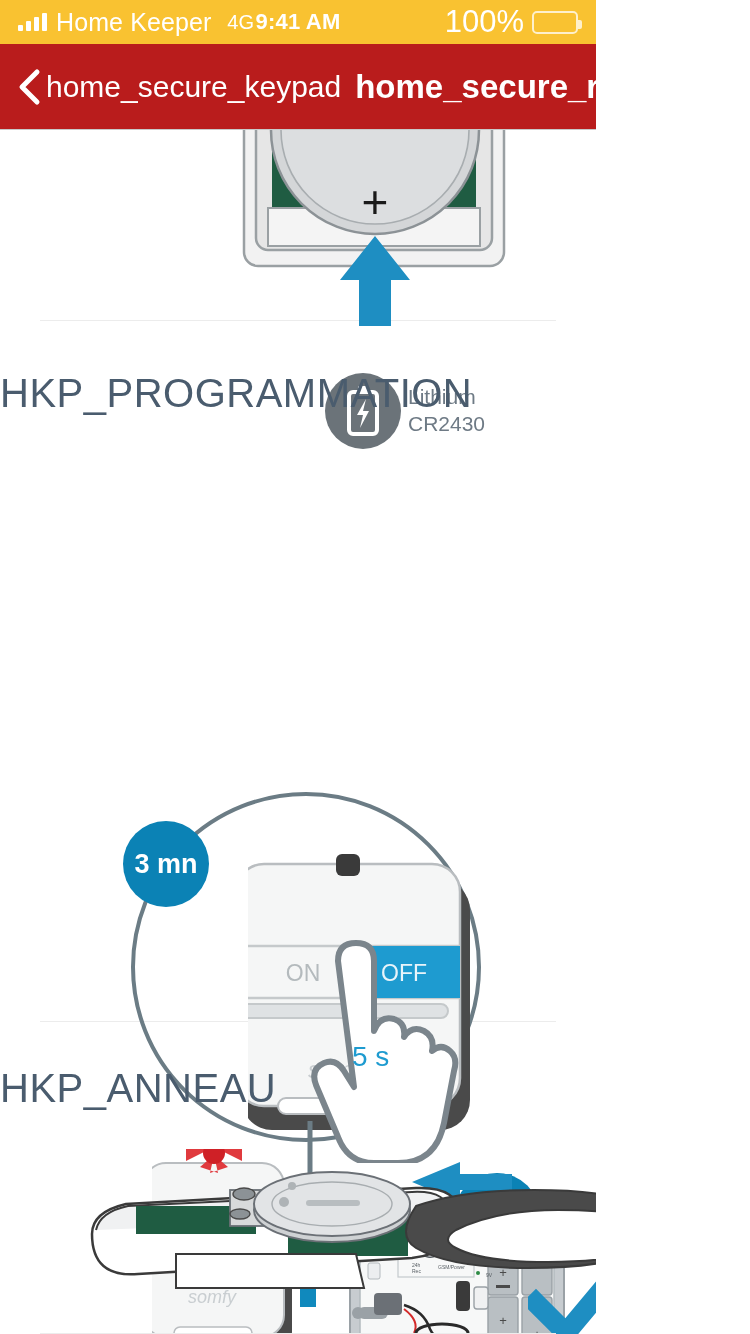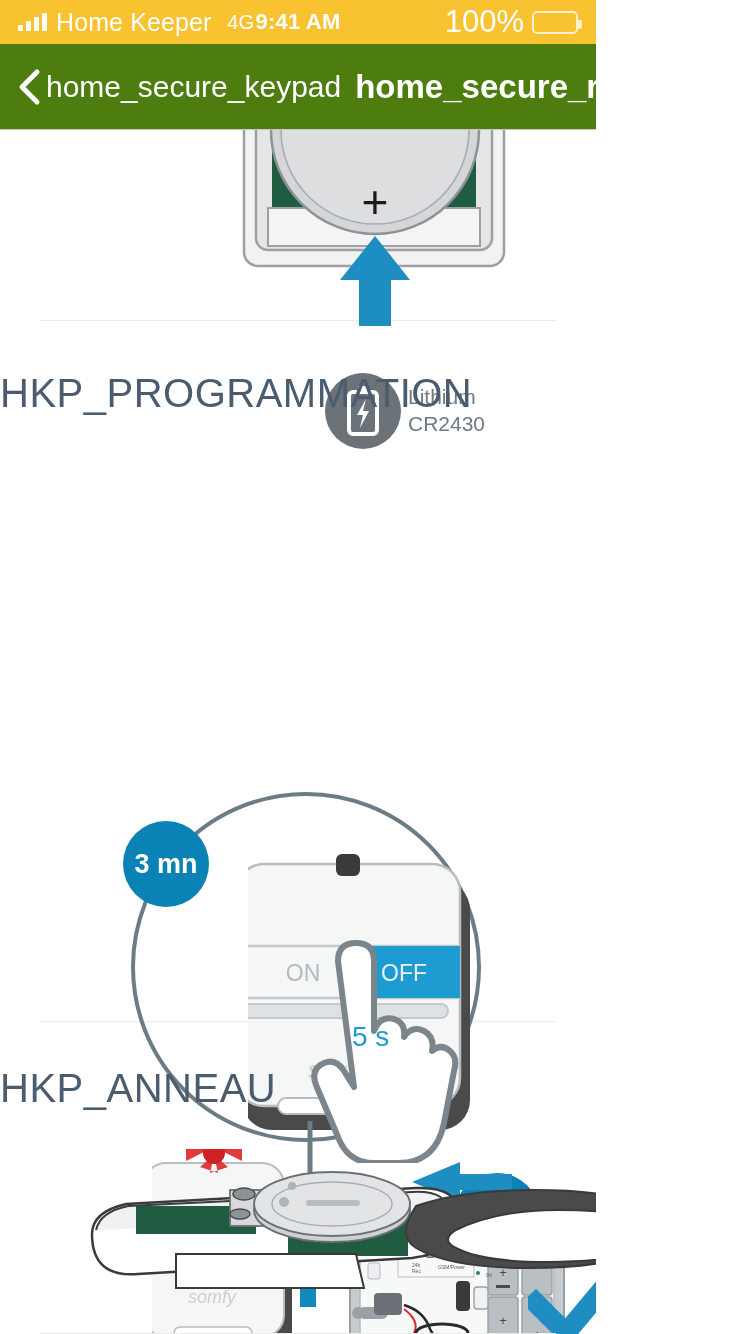--- a/index.html
+++ b/index.html
@@ -30,21 +30,21 @@
   .sb-right { flex: 1 1 0; display: flex; align-items: center; justify-content: flex-end; gap: 8px; }
   .batt-pct { font-size: 31px; }
   .batt { position: relative; width: 46px; height: 23px;
           border: 2px solid rgba(255,255,255,.75); border-radius: 5px; padding: 2px; }
   .batt .fill { height: 100%; background: #fff; border-radius: 2px; }
   .batt::after { content:""; position:absolute; right:-6px; top:7px; width:4px; height:9px;
                  background: rgba(255,255,255,.75); border-radius: 0 2px 2px 0; }
 
   
   .navbar {
-    height: 86px; background: #4d7c0f;
+    height: 86px; background: #b91c1c;
     display: flex; align-items: center; position: relative;
     border-bottom: 1px solid #c8c8c8;
   }
   .back { display: flex; align-items: center; gap: 2px; padding-left: 14px; cursor: pointer; }
   .chev { width: 30px; height: 38px; flex: 0 0 auto; }
   .back-label { font-size: 30px; color: #fff; font-weight: 300; }
   .nav-title { font-size: 33px; color: #fff; font-weight: bold; margin-left: 14px; white-space: nowrap; }
 
   
   .content { position: relative; height: 1204px; background: #fff; overflow: hidden; }
@@ -67,21 +67,21 @@
     position: absolute; left: 131px; top: 471px; width: 350px; height: 350px;
     border: 4px solid #6b7c85; border-radius: 50%;
   }
   .badge-blue {
     position: absolute; border-radius: 50%; background: #0b82b5;
     display: flex; align-items: center; justify-content: center;
     color: #fff; font-weight: bold;
   }
   #badge-2mn { left: 123px; top: 500px; width: 86px; height: 86px; font-size: 27px; }
   #badge-bip { left: 454px; top: 852px; width: 86px; height: 86px; font-size: 33px; }
-  .five-s { position: absolute; left: 352px; top: 700px; color: #1e9bd0;
+  .five-s { position: absolute; left: 352px; top: 720px; color: #1e9bd0;
             font-size: 28px; font-weight: 500; }
 
   .plus-sign { position: absolute; left: 280px; top: 930px; width: 56px; height: 56px; }
   .plus-sign::before, .plus-sign::after { content:""; position:absolute; background:#1089bd; }
   .plus-sign::before { left: 20px; top: 0; width: 16px; height: 56px; }
   .plus-sign::after  { left: 0; top: 20px; width: 56px; height: 16px; }
 
   .cu-label { position: absolute; left: 350px; top: 866px; color: #5d6a73;
               font-size: 21px; font-variant: small-caps; letter-spacing: .4px; }
 

